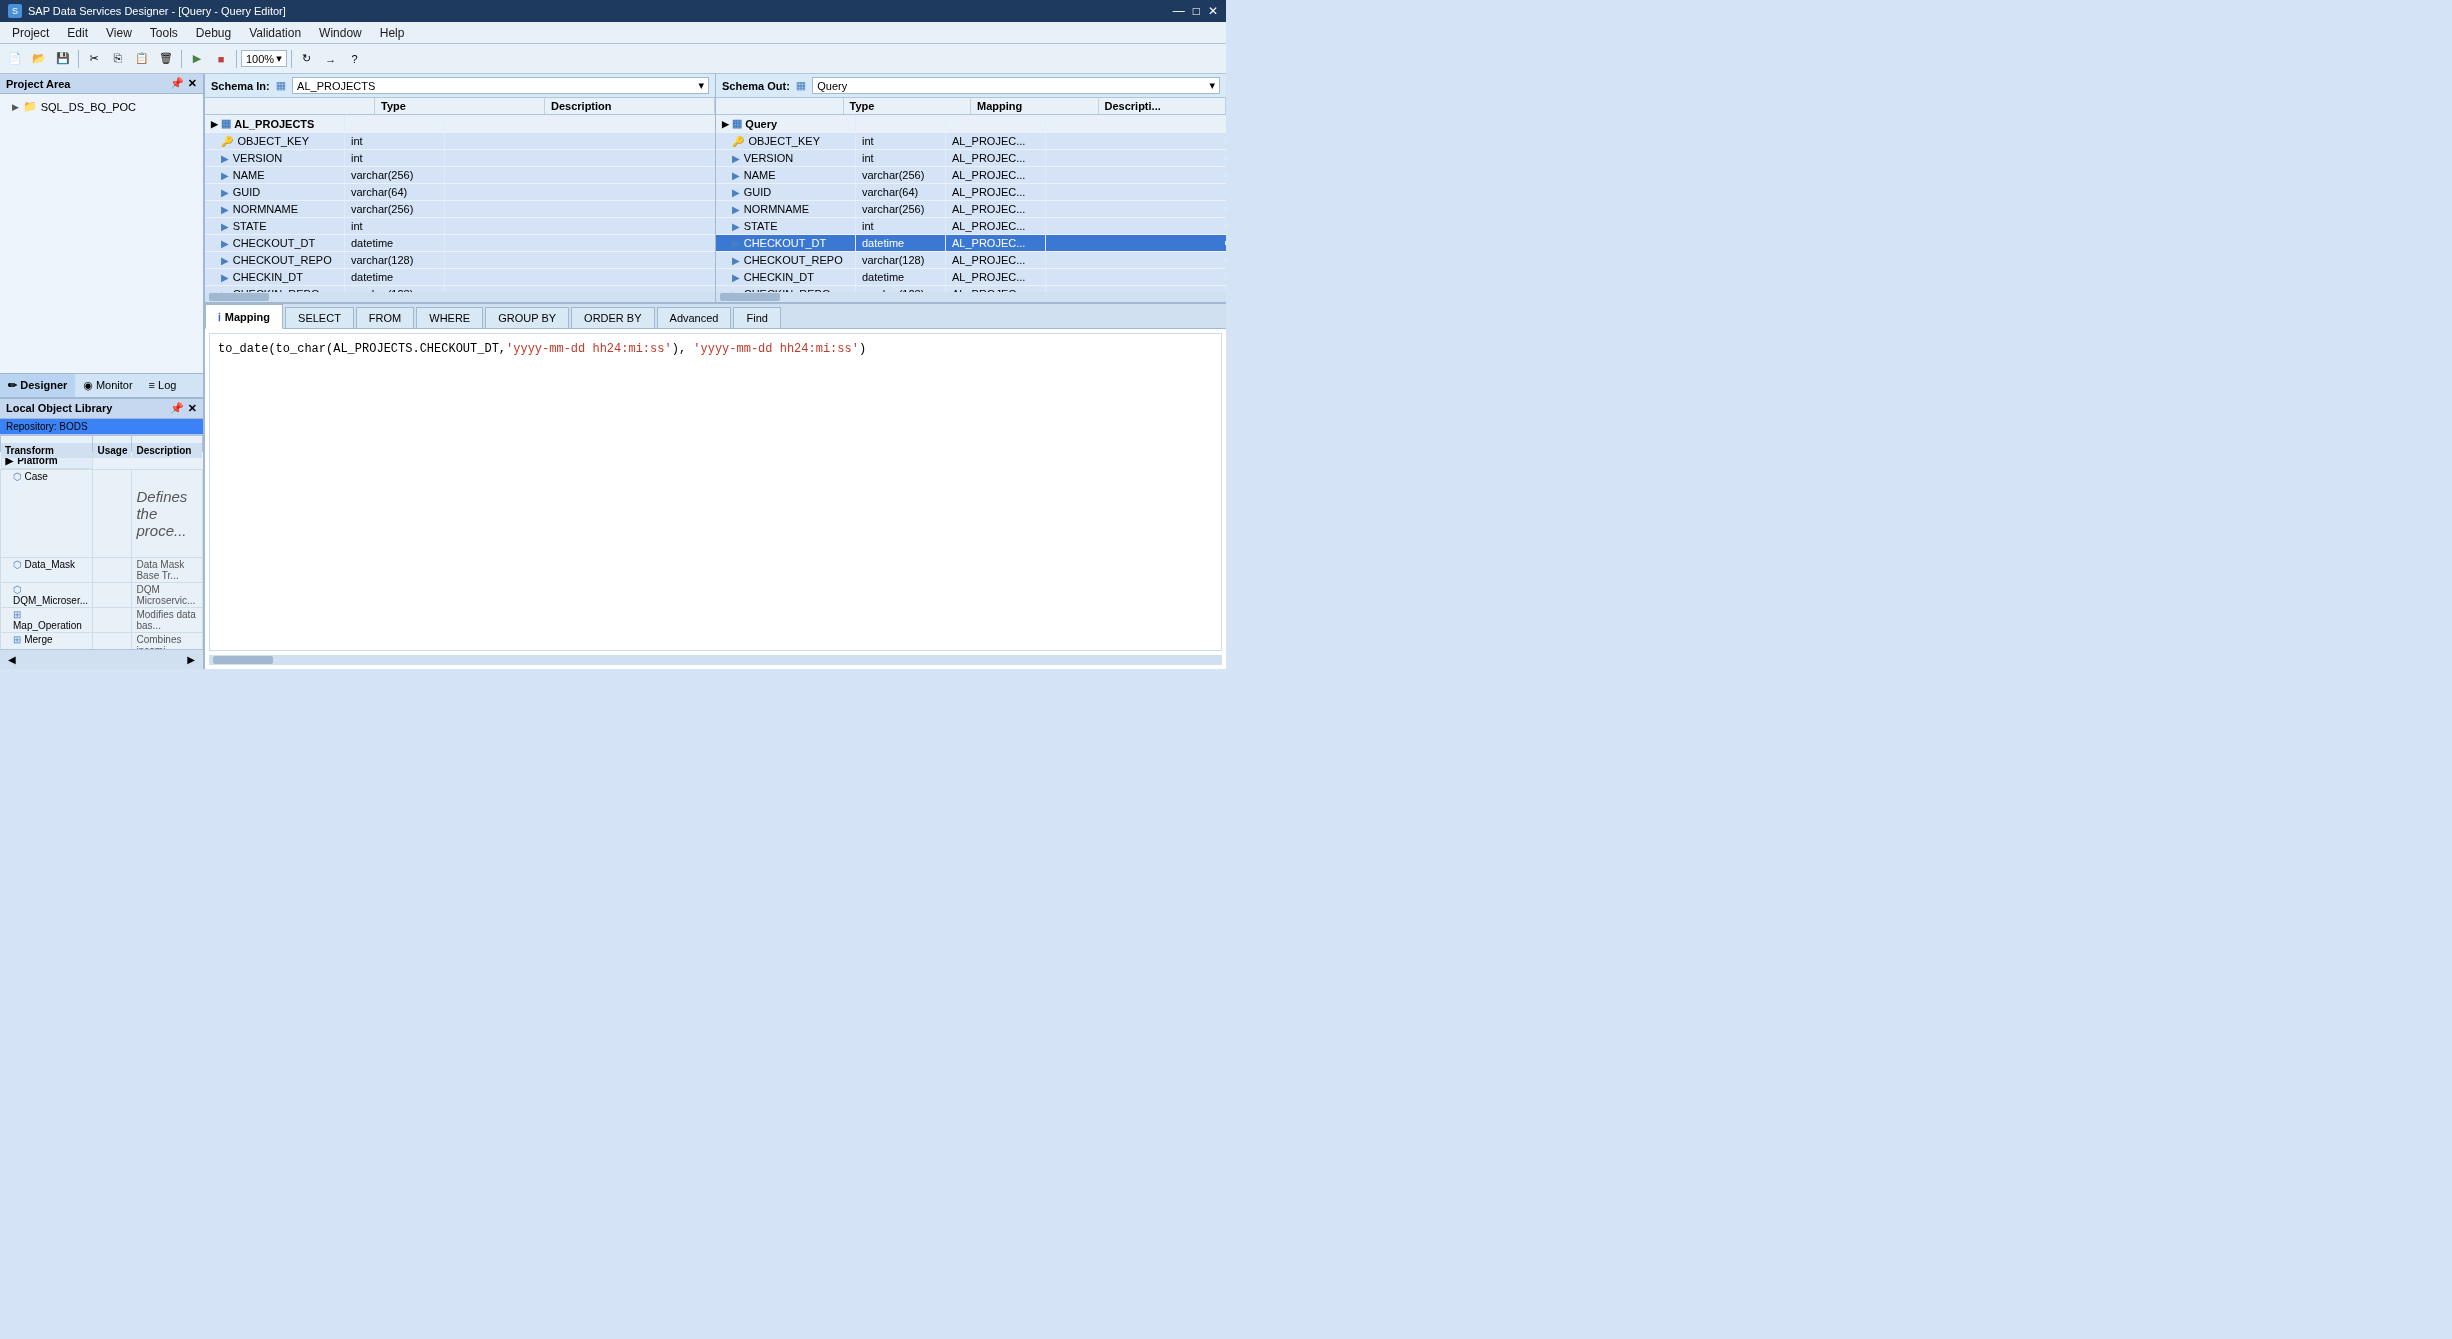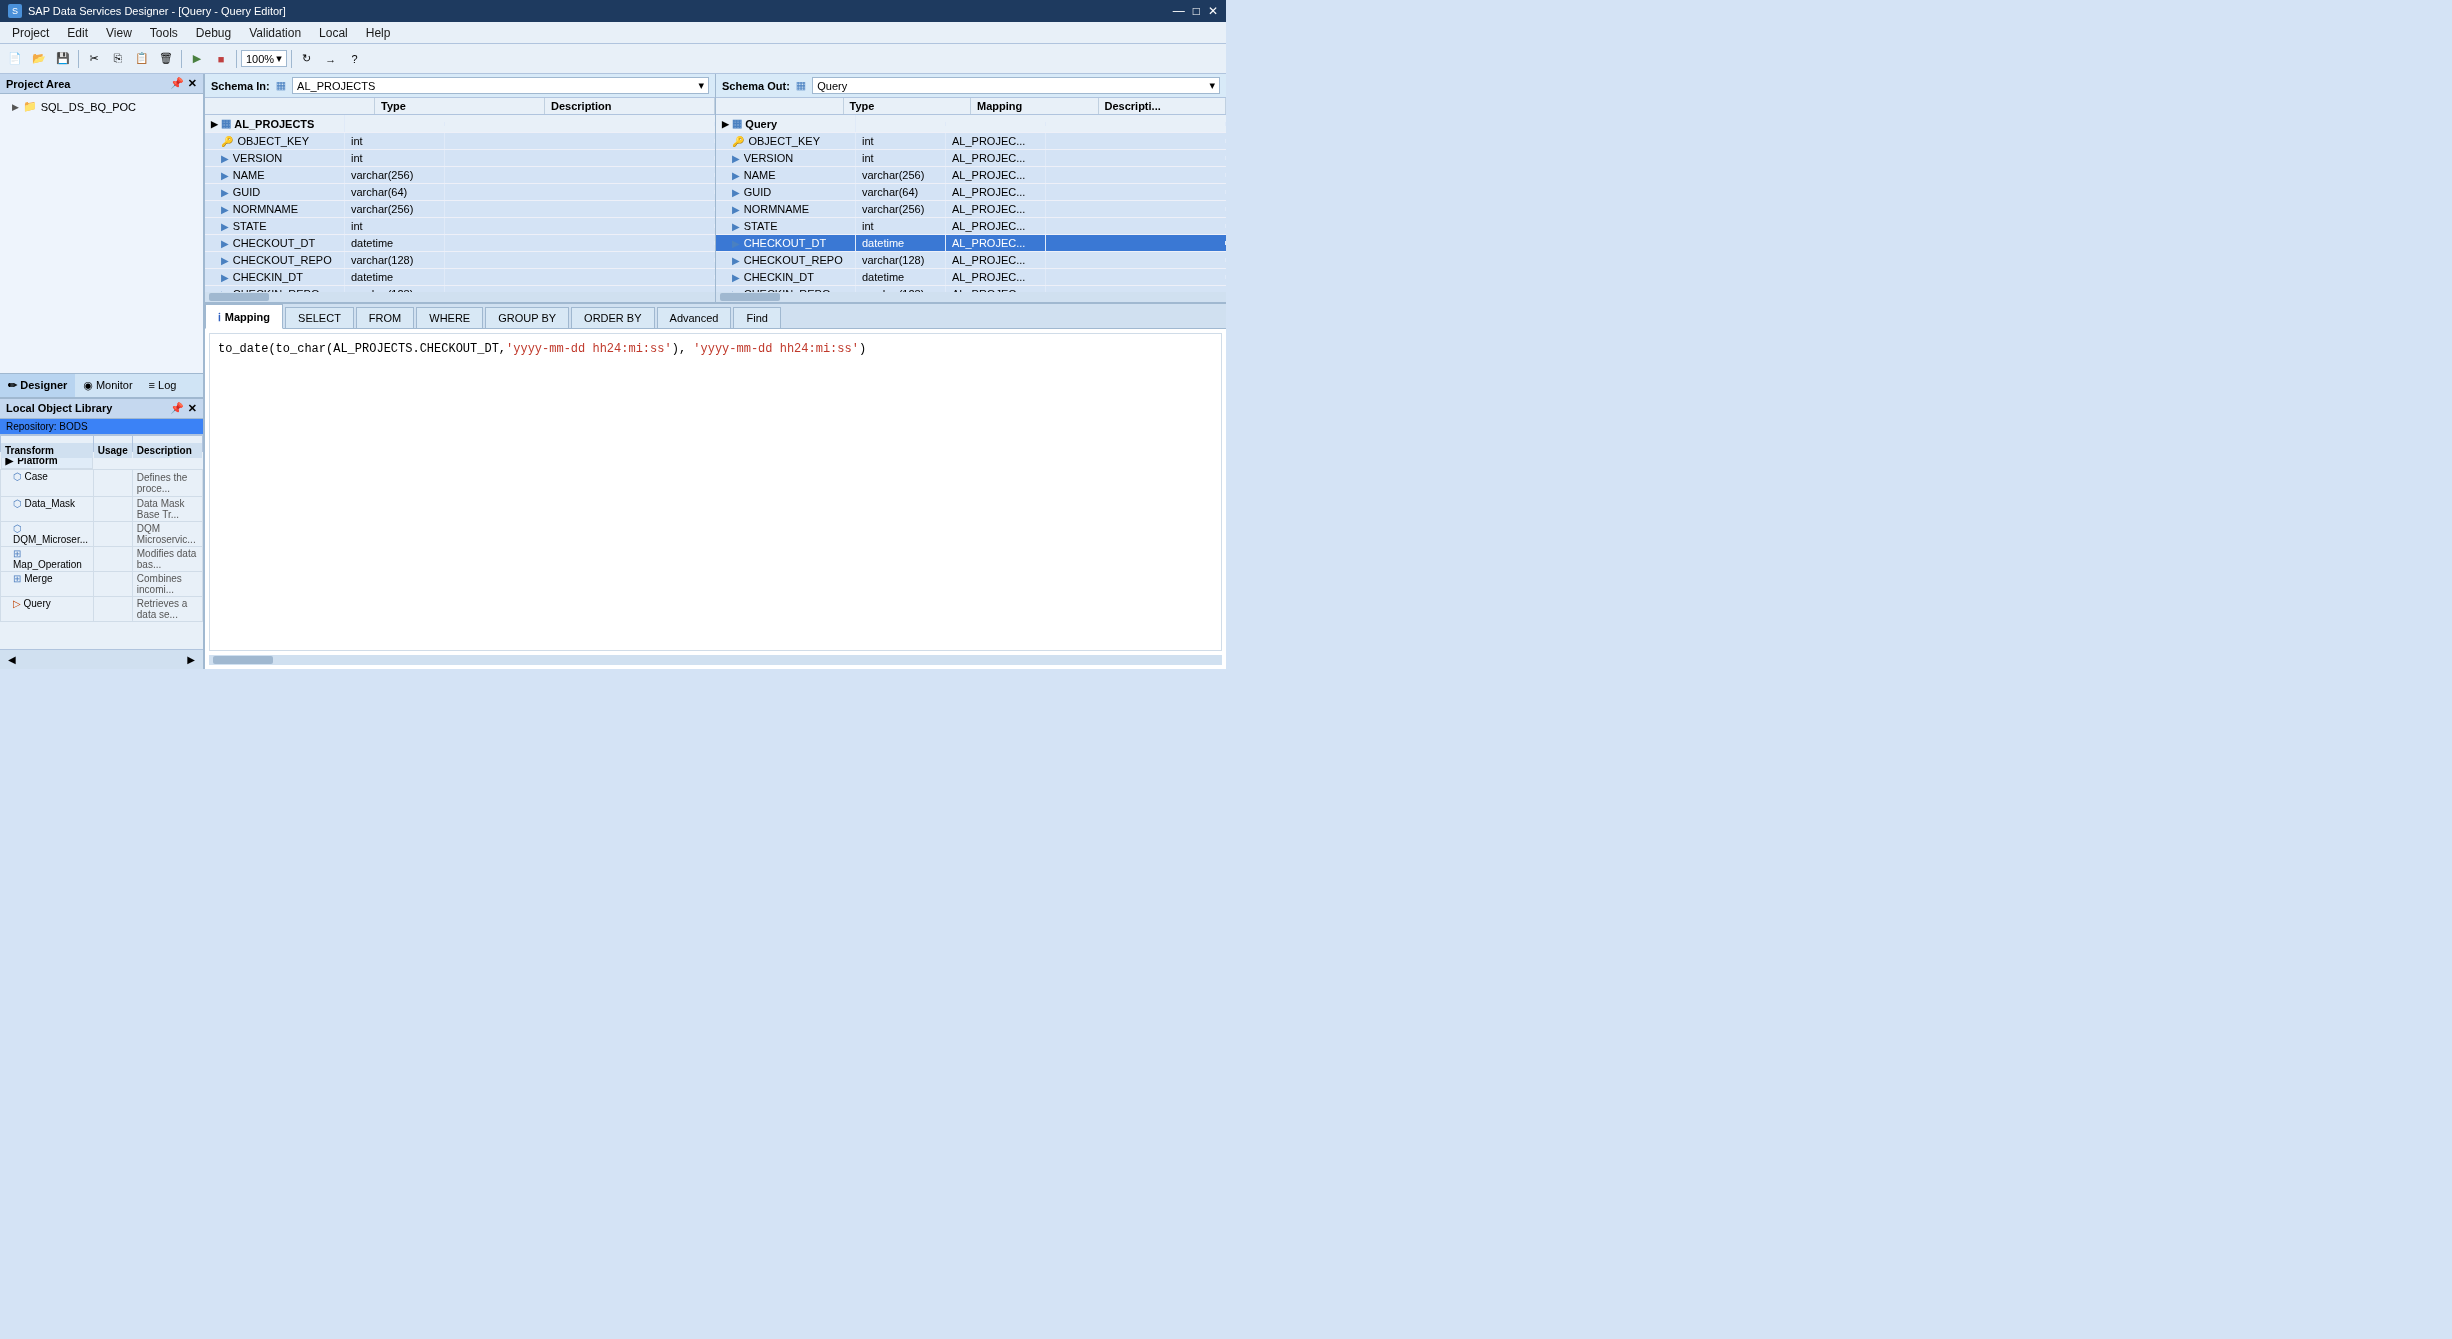--- a/index.html
+++ b/index.html
@@ -107,21 +107,21 @@
   </div>
 </div>
 
 <div class="menu-bar">
   <span class="menu-item">Project</span>
   <span class="menu-item">Edit</span>
   <span class="menu-item">View</span>
   <span class="menu-item">Tools</span>
   <span class="menu-item">Debug</span>
   <span class="menu-item">Validation</span>
-  <span class="menu-item">Local</span>
+  <span class="menu-item">Window</span>
   <span class="menu-item">Help</span>
 </div>
 
 <div class="toolbar">
   <div class="tb-btn">📄</div>
   <div class="tb-btn">📂</div>
   <div class="tb-btn">💾</div>
   <div class="tb-separator"></div>
   <div class="tb-btn">✂</div>
   <div class="tb-btn">⎘</div>
@@ -199,21 +199,21 @@
                 <td colspan="3" class="lib-section">
     <span>▶</span>
     Platform
   </td>
               </tr>
               <tr>
       <td style="padding:1px 4px 1px 12px;font-size:10px;">
         <span style="color:#5080c0;font-size:10px;">⬡</span> Case
       </td>
       <td style="padding:1px 4px;font-size:10px;"></td>
-      <td style="padding:2px 4px;font-size:10px;color:#555;">Defines the proce...</td>
+      <td style="padding:18px 4px;font-size:15px;color:#555;font-style:italic;">Defines the proce...</td>
     </tr>
               <tr>
       <td style="padding:1px 4px 1px 12px;font-size:10px;">
         <span style="color:#5080c0;font-size:10px;">⬡</span> Data_Mask
       </td>
       <td style="padding:1px 4px;font-size:10px;"></td>
       <td style="padding:1px 4px;font-size:10px;color:#555;">Data Mask Base Tr...</td>
     </tr>
               <tr>
       <td style="padding:1px 4px 1px 12px;font-size:10px;">

